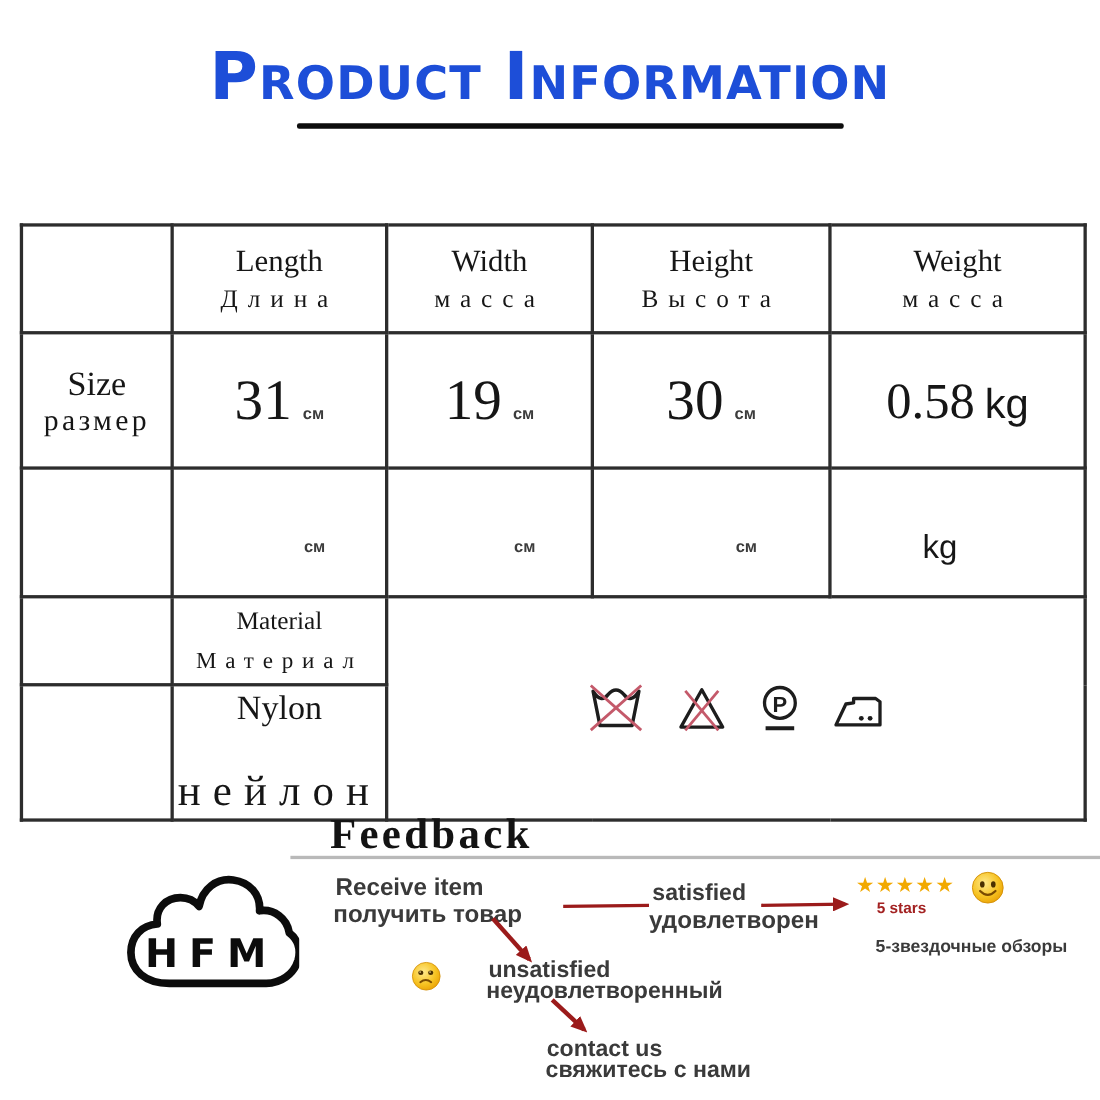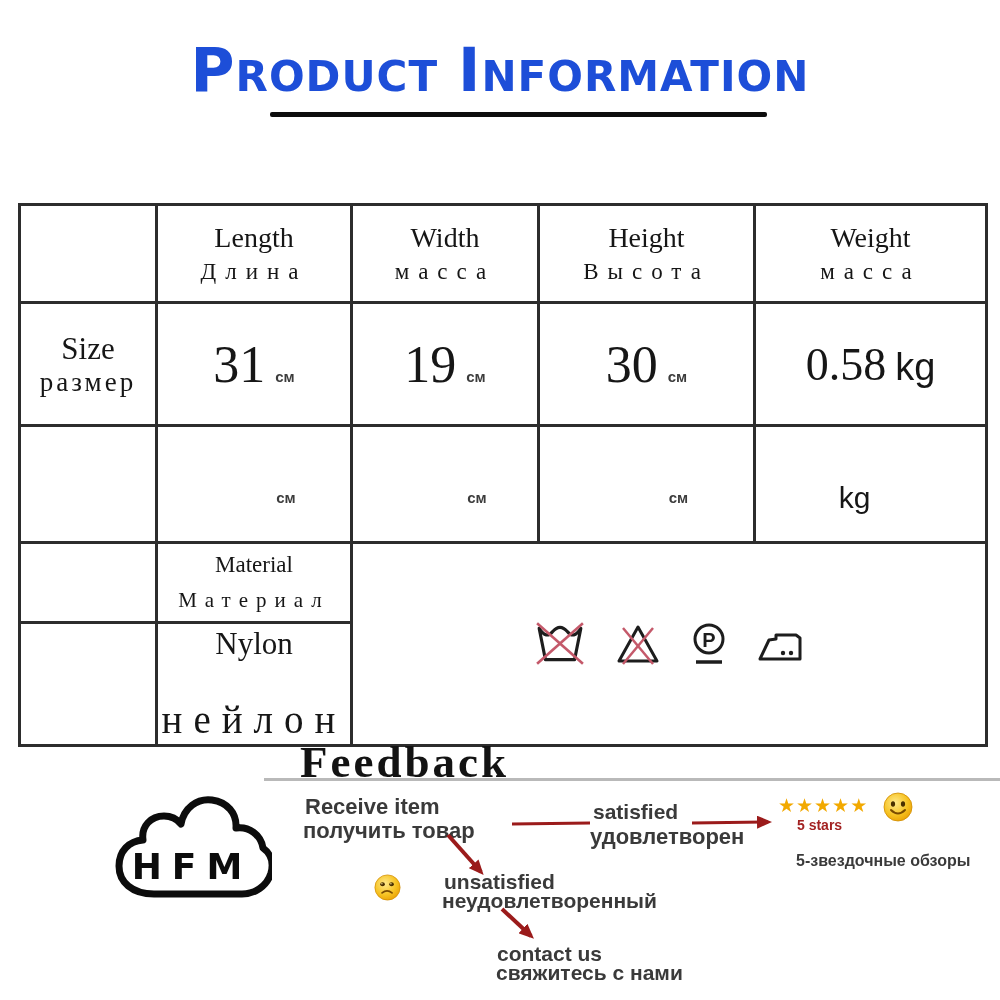--- a/index.html
+++ b/index.html
@@ -47,21 +47,21 @@
   .m-en{font-size:23px;}
   .m-ru{font-size:21px;letter-spacing:8px;margin-top:10px;white-space:nowrap;}
   .n-en{font-size:31px;margin-bottom:35px;}
   .n-ru{font-size:39px;letter-spacing:11px;white-space:nowrap;}
 
   .icons-row{display:flex;justify-content:center;align-items:center;gap:30px;}
   .care-icon{display:block;}
 
   
   .fb-title{position:absolute;left:300px;top:736px;font-family:"Liberation Serif",serif;
-            font-weight:bold;font-size:45px;letter-spacing:3px;color:#131313;}
+            font-weight:bold;font-size:39px;letter-spacing:3px;color:#131313;}
   .fb-line{position:absolute;left:264px;top:778px;width:736px;height:3px;background:#b9b9b9;}
   .fb-text{position:absolute;font-weight:bold;color:#3a3a3a;white-space:nowrap;line-height:1;}
   .t-receive-en{left:305px;top:796px;font-size:22px;}
   .t-receive-ru{left:303px;top:820px;font-size:22px;}
   .t-sat-en{left:593px;top:801px;font-size:21px;}
   .t-sat-ru{left:590px;top:826px;font-size:22px;}
   .t-stars{left:778px;top:796px;font-size:19px;color:#f2a900;letter-spacing:1px;font-weight:normal;}
   .t-5stars{left:797px;top:818px;font-size:14px;color:#a32222;}
   .t-5stars-ru{left:796px;top:833px;font-size:16px;margin-top:20px;}
   .t-unsat-en{left:444px;top:871px;font-size:21px;}

